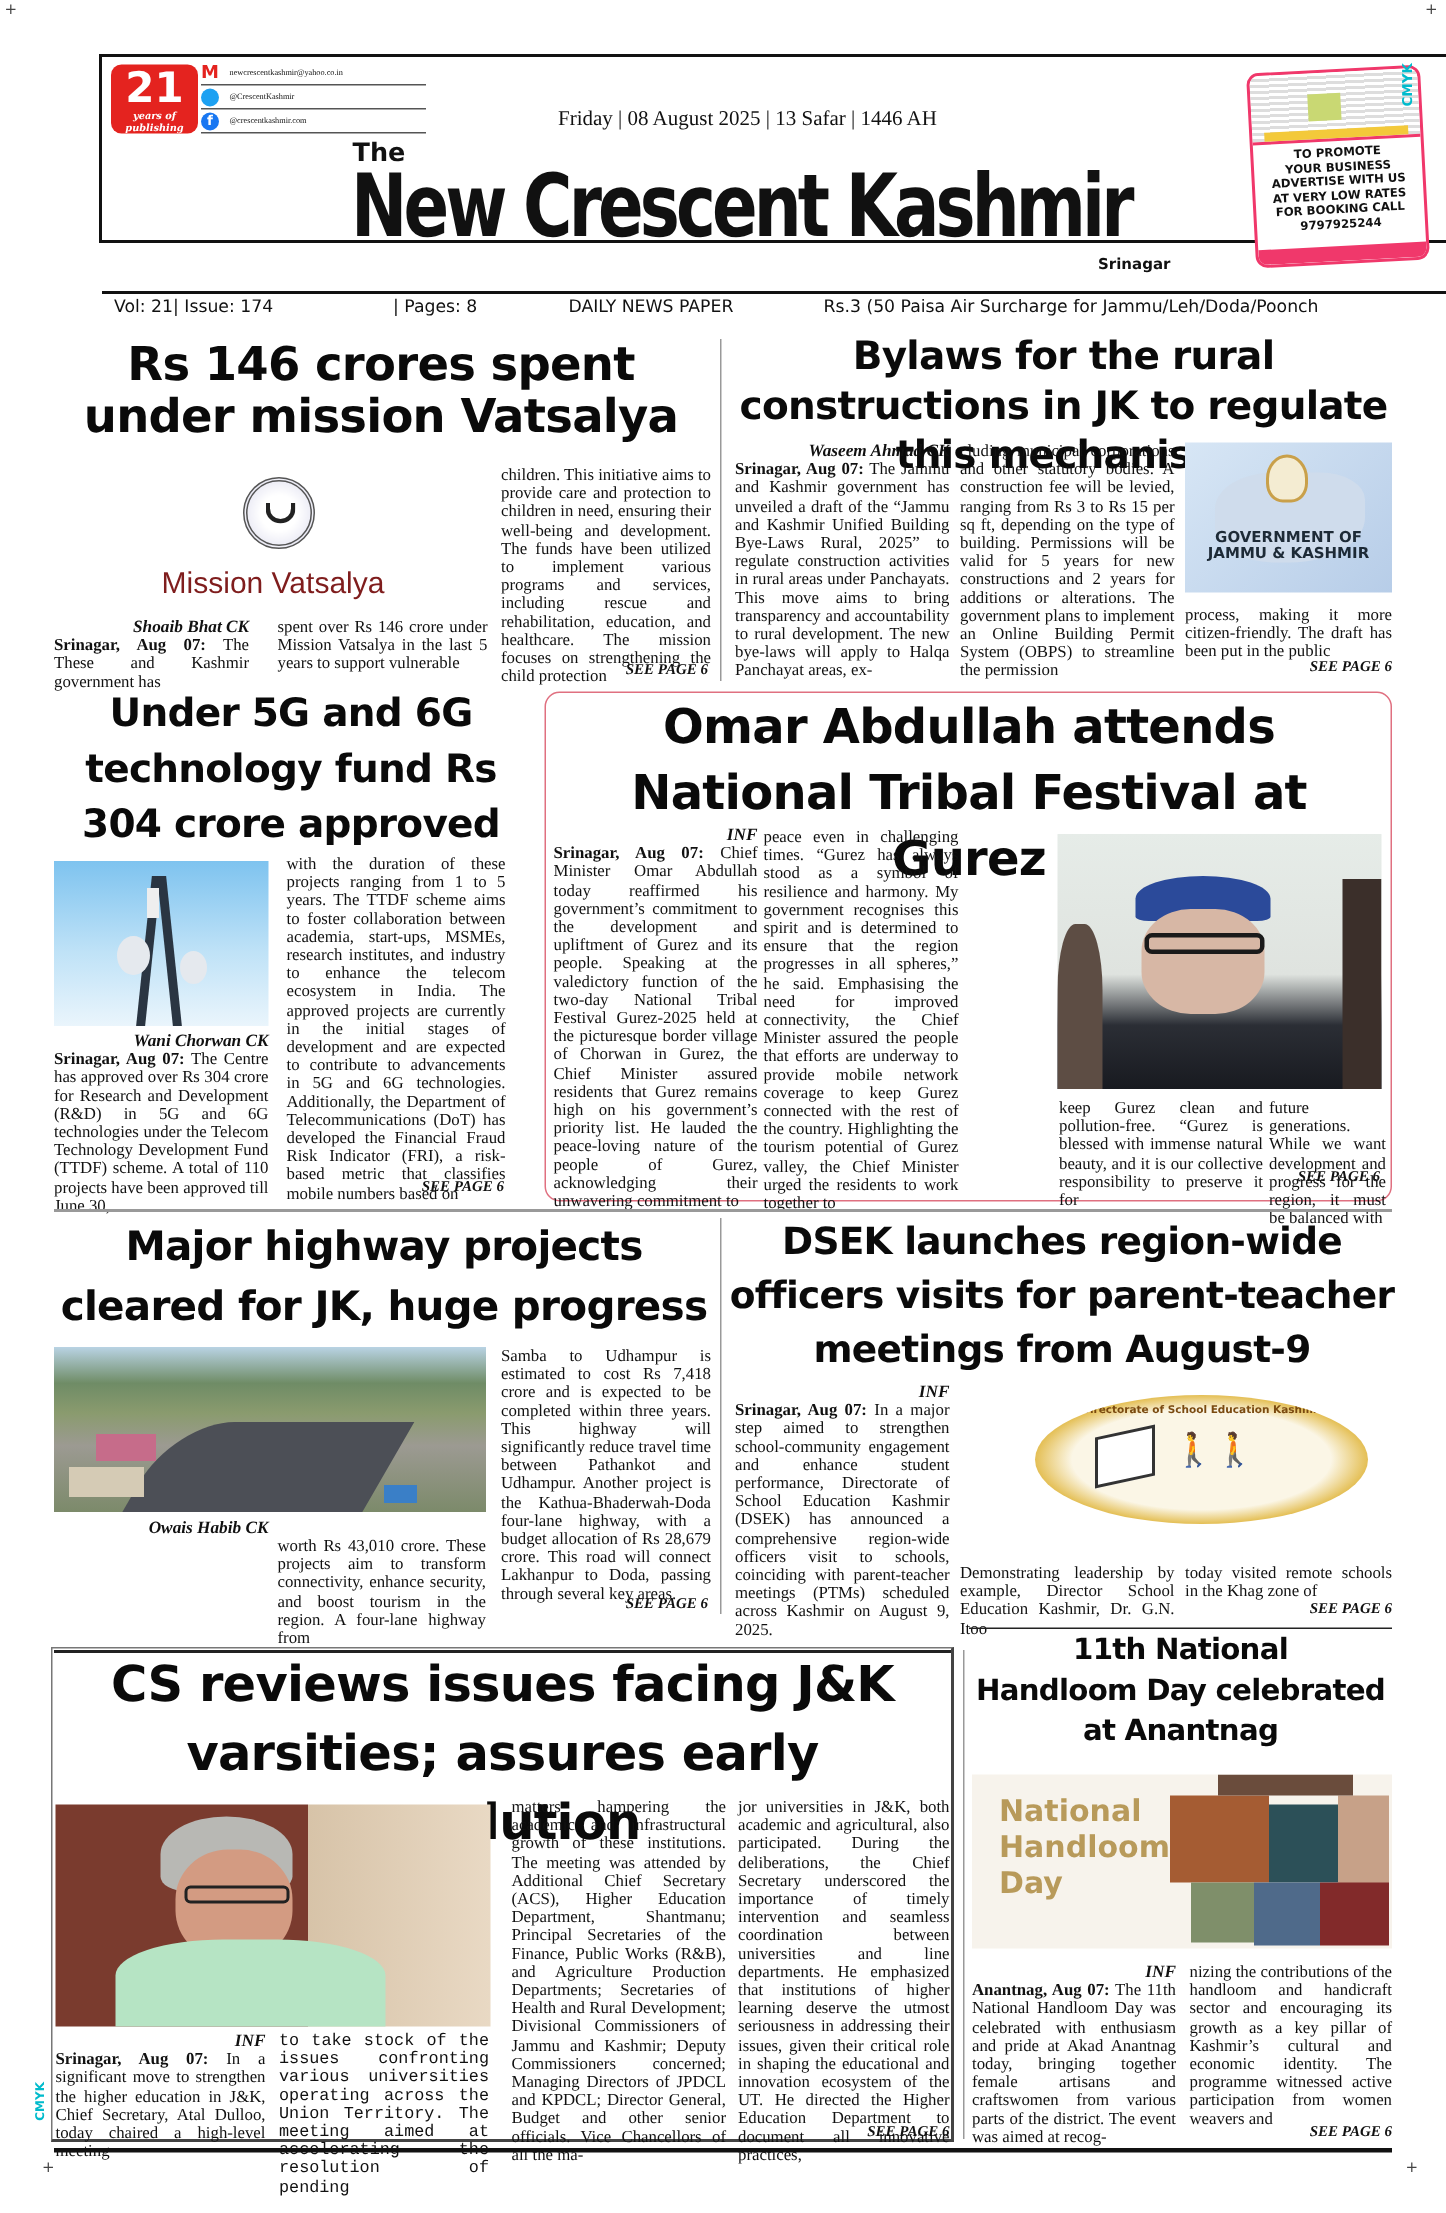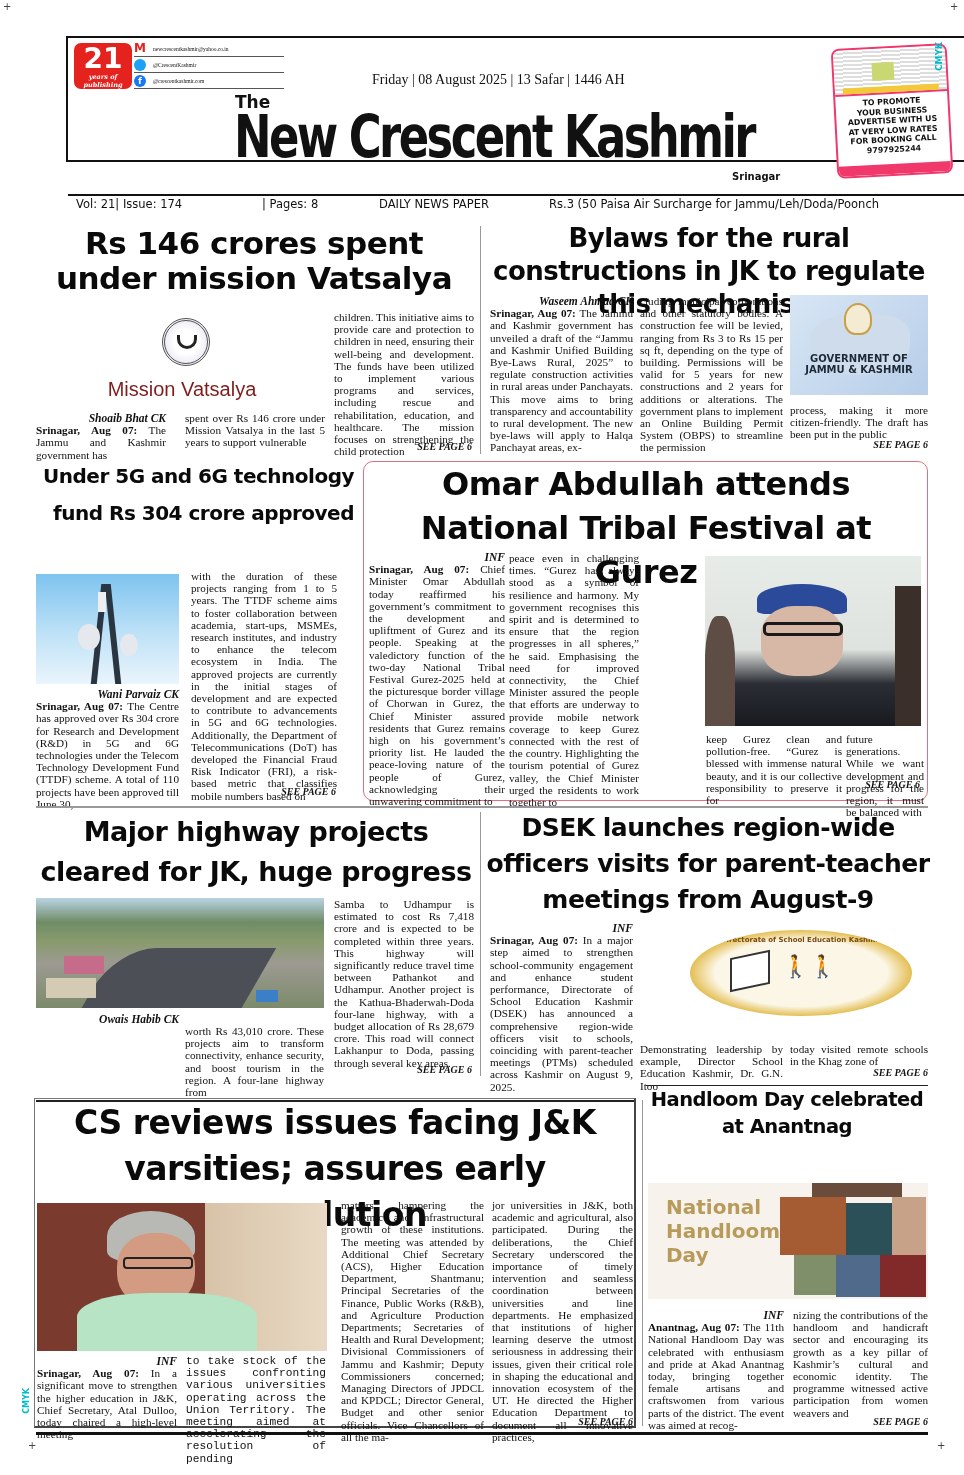--- a/index.html
+++ b/index.html
@@ -80,21 +80,21 @@
 
 <div class="abs headline" style="left:36px;top:226px;width:436px;font-size:31px;">Rs 146 crores spent under mission Vatsalya</div>
 <div class="img" style="left:60px;top:312px;width:240px;height:98px;">
   <div style="position:absolute;left:102px;top:6px;width:48px;height:48px;border-radius:50%;border:3px double #555;background:radial-gradient(circle,#fff 40%,#dde 100%);">
     <div style="position:absolute;left:12px;top:14px;width:20px;height:14px;border:3px solid #222;border-top:none;border-radius:0 0 12px 12px;"></div>
   </div>
   <div style="position:absolute;left:2px;top:66px;width:240px;text-align:center;font-family:'Liberation Sans',sans-serif;font-size:20px;color:#7f1d1d;">Mission Vatsalya</div>
 </div>
 <div class="col" style="left:36px;top:412px;width:130px;">
   <div class="byline">Shoaib Bhat CK</div>
-  <p><span class="dateline">Srinagar, Aug 07:</span><span> The Jammu and Kashmir government has</span></p>
+  <p><span class="dateline">Srinagar, Aug 07:</span><span> The These and Kashmir government has</span></p>
 </div>
 <div class="col" style="left:185px;top:412px;width:140px;">
   <p>spent over Rs 146 crore under Mission Vatsalya in the last 5 years to support vulnerable</p>
 </div>
 <div class="col" style="left:334px;top:311px;width:140px;">
   <p>children. This initiative aims to provide care and protection to children in need, ensuring their well-being and development. The funds have been utilized to implement various programs and services, including rescue and rehabilitation, education, and healthcare. The mission focuses on strengthening the child protection</p>
 </div>
 <div class="seepage" style="left:380px;top:441px;width:92px;">SEE PAGE 6</div>
 
 <div class="vrule" style="left:480px;top:226px;height:228px;"></div>
@@ -113,30 +113,30 @@
   <div style="position:absolute;left:0;top:58px;width:138px;text-align:center;font-family:'DejaVu Sans',sans-serif;font-weight:bold;font-size:10px;line-height:11px;color:#1d2a36;">
     <div>GOVERNMENT OF</div>
     <div>JAMMU &amp; KASHMIR</div>
   </div>
 </div>
 <div class="col" style="left:790px;top:404px;width:138px;">
   <p>process, making it more citizen-friendly. The draft has been put in the public</p>
 </div>
 <div class="seepage" style="left:836px;top:439px;width:92px;">SEE PAGE 6</div>
 
-<div class="abs headline" style="left:34px;top:458px;width:320px;font-size:20px;line-height:37px;text-align:right;">Under 5G and 6G technology fund Rs 304 crore approved</div>
+<div class="abs headline" style="left:34px;top:458px;width:320px;font-size:26px;line-height:37px;">Under 5G and 6G technology fund Rs 304 crore approved</div>
 <div class="img" style="left:36px;top:574px;width:143px;height:110px;background:linear-gradient(180deg,#7ec3ef 0%,#bfe2f7 55%,#eaf5fc 100%);">
   <div style="position:absolute;left:60px;top:10px;width:6px;height:100px;background:#2a3542;transform:skewX(-6deg);"></div>
   <div style="position:absolute;left:74px;top:10px;width:6px;height:100px;background:#2a3542;transform:skewX(6deg);"></div>
   <div style="position:absolute;left:42px;top:50px;width:22px;height:26px;border-radius:50%;background:#e5e9ee;"></div>
   <div style="position:absolute;left:84px;top:60px;width:18px;height:22px;border-radius:50%;background:#e5e9ee;"></div>
   <div style="position:absolute;left:62px;top:18px;width:8px;height:20px;background:#eee;"></div>
 </div>
 <div class="col" style="left:36px;top:688px;width:143px;">
-  <div class="byline">Wani Parvaiz CK</div>
+  <div class="byline">Wani Chorwan CK</div>
   <p><span class="dateline">Srinagar, Aug 07:</span><span> The Centre has approved over Rs 304 crore for Research and Development (R&amp;D) in 5G and 6G technologies under the Telecom Technology Development Fund (TTDF) scheme. A total of 110 projects have been approved till June 30,</span></p>
 </div>
 <div class="col" style="left:191px;top:570px;width:146px;">
   <p>with the duration of these projects ranging from 1 to 5 years. The TTDF scheme aims to foster collaboration between academia, start-ups, MSMEs, research institutes, and industry to enhance the telecom ecosystem in India. The approved projects are currently in the initial stages of development and are expected to contribute to advancements in 5G and 6G technologies. Additionally, the Department of Telecommunications (DoT) has developed the Financial Fraud Risk Indicator (FRI), a risk-based metric that classifies mobile numbers based on</p>
 </div>
 <div class="seepage" style="left:244px;top:786px;width:92px;">SEE PAGE 6</div>
 
 <div class="abs" style="left:363px;top:461px;width:565px;height:340px;border:1.5px solid #e07080;border-radius:10px;"></div>
 <div class="abs headline" style="left:366px;top:462px;width:560px;font-size:32px;line-height:44px;">
   <div>Omar Abdullah attends</div>
@@ -228,20 +228,21 @@
 </div>
 <div class="col" style="left:492px;top:1199px;width:141px;">
   <p>jor universities in J&amp;K, both academic and agricultural, also participated. During the deliberations, the Chief Secretary underscored the importance of timely intervention and seamless coordination between universities and line departments. He emphasized that institutions of higher learning deserve the utmost seriousness in addressing their issues, given their critical role in shaping the educational and innovation ecosystem of the UT. He directed the Higher Education Department to document all innovative practices,</p>
 </div>
 <div class="seepage" style="left:540px;top:1416px;width:93px;">SEE PAGE 6</div>
 
 <div class="vrule" style="left:642px;top:1100px;height:326px;"></div>
 
 <div class="rule" style="left:646px;top:1085px;width:282px;height:1px;"></div>
 <div class="abs headline" style="left:646px;top:1086px;width:282px;font-size:19.5px;line-height:27px;">
+  <div>11th National</div>
   <div>Handloom Day celebrated</div>
   <div>at Anantnag</div>
 </div>
 <div class="img" style="left:648px;top:1183px;width:280px;height:116px;background:#f7f3ec;">
   <div style="position:absolute;left:18px;top:12px;width:110px;font-family:'DejaVu Sans',sans-serif;font-weight:bold;font-size:20px;line-height:24px;color:#b89a5a;">National Handloom Day</div>
   <div style="position:absolute;left:132px;top:14px;width:66px;height:58px;background:#a55c33;"></div>
   <div style="position:absolute;left:198px;top:20px;width:46px;height:52px;background:#2c5058;"></div>
   <div style="position:absolute;left:244px;top:14px;width:34px;height:60px;background:#c7a188;"></div>
   <div style="position:absolute;left:146px;top:72px;width:42px;height:40px;background:#7f8f6a;"></div>
   <div style="position:absolute;left:188px;top:72px;width:44px;height:42px;background:#4f6a8a;"></div>

